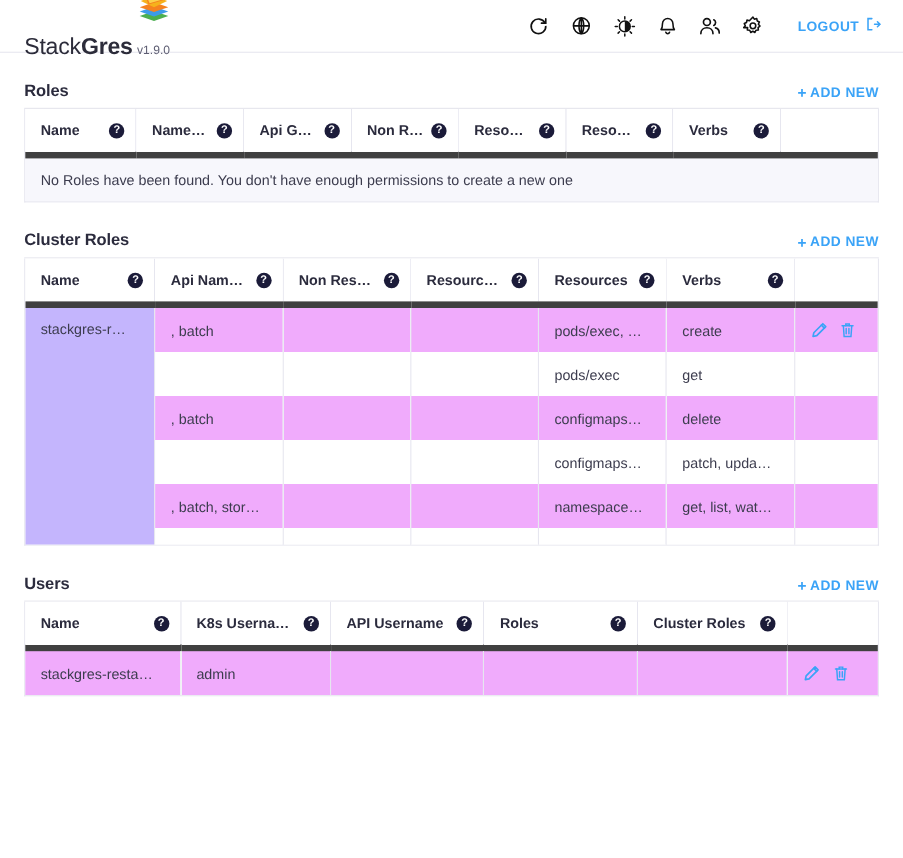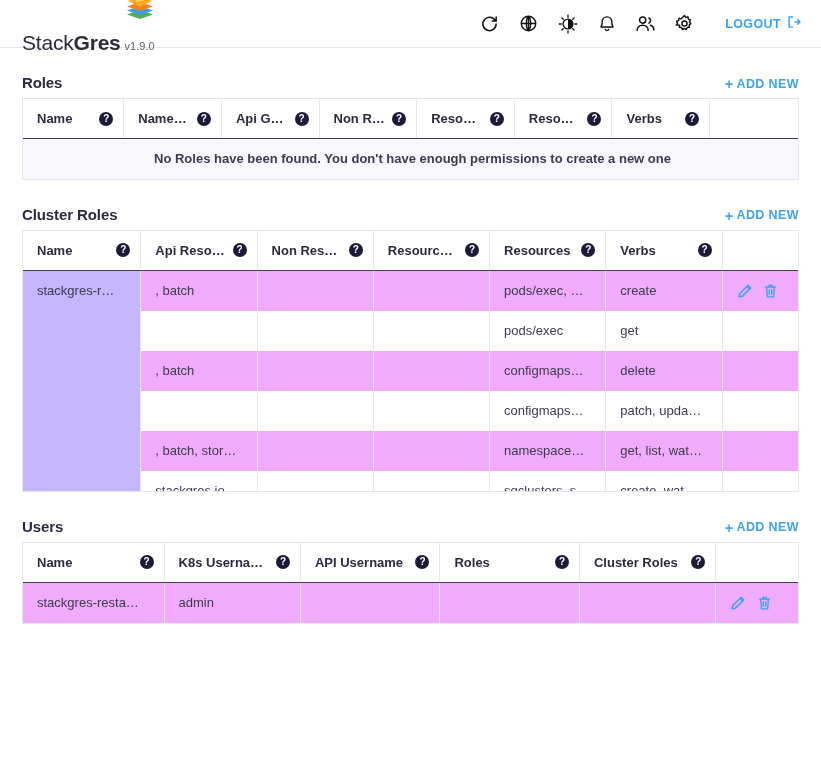--- a/index.html
+++ b/index.html
@@ -103,21 +103,21 @@
     table-layout: fixed;
   }
   table.grid th {
     background: #fff;
     font-size: 13px;
     font-weight: 700;
     color: #2b2b3d;
     text-align: left;
     padding: 12px 10px 12px 14px;
     border-right: 1px solid #e6e6ef;
-    border-bottom: 1px solid #404040;
+    border-bottom: 6px solid #404040;
     white-space: nowrap;
     overflow: hidden;
     position: relative;
   }
   table.grid th:last-child { border-right: none; }
   .th-inner { display: flex; align-items: center; justify-content: space-between; gap: 6px; }
   .th-label { overflow: hidden; text-overflow: ellipsis; white-space: nowrap; }
   .help {
     flex: none;
     width: 14px; height: 14px;
@@ -140,24 +140,22 @@
     text-overflow: ellipsis;
     vertical-align: middle;
     height: 40px;
   }
   table.grid td:last-child { border-right: none; }
   table.grid tbody tr.odd td { background: #f0abfc; }
   table.grid tbody tr.even td { background: #ffffff; }
   .empty-row td {
     background: #f7f7fc !important;
     height: 120px;
-    text-align: center;
     border-right: none;
     color: #3c3c4e;
-    font-weight: bold;
   }
   .rowactions { display: flex; align-items: center; gap: 10px; justify-content: flex-start; }
   .act {
     width: 16px; height: 16px;
     display: inline-flex; align-items: center; justify-content: center;
     color: #3aa3f7;
     cursor: pointer;
   }
   .act svg { display: block; }
 
@@ -347,21 +345,21 @@
           <thead>
               <tr id="cr-head">
                 <th>
                   <div class="th-inner">
                     <span class="th-label">Name</span>
                     <span class="help">?</span>
                   </div>
                 </th>
                 <th>
                   <div class="th-inner">
-                    <span class="th-label">Api Reso…</span>
+                    <span class="th-label">Api Name…</span>
                     <span class="help">?</span>
                   </div>
                 </th>
                 <th>
                   <div class="th-inner">
                     <span class="th-label">Non Reso…</span>
                     <span class="help">?</span>
                   </div>
                 </th>
                 <th>

